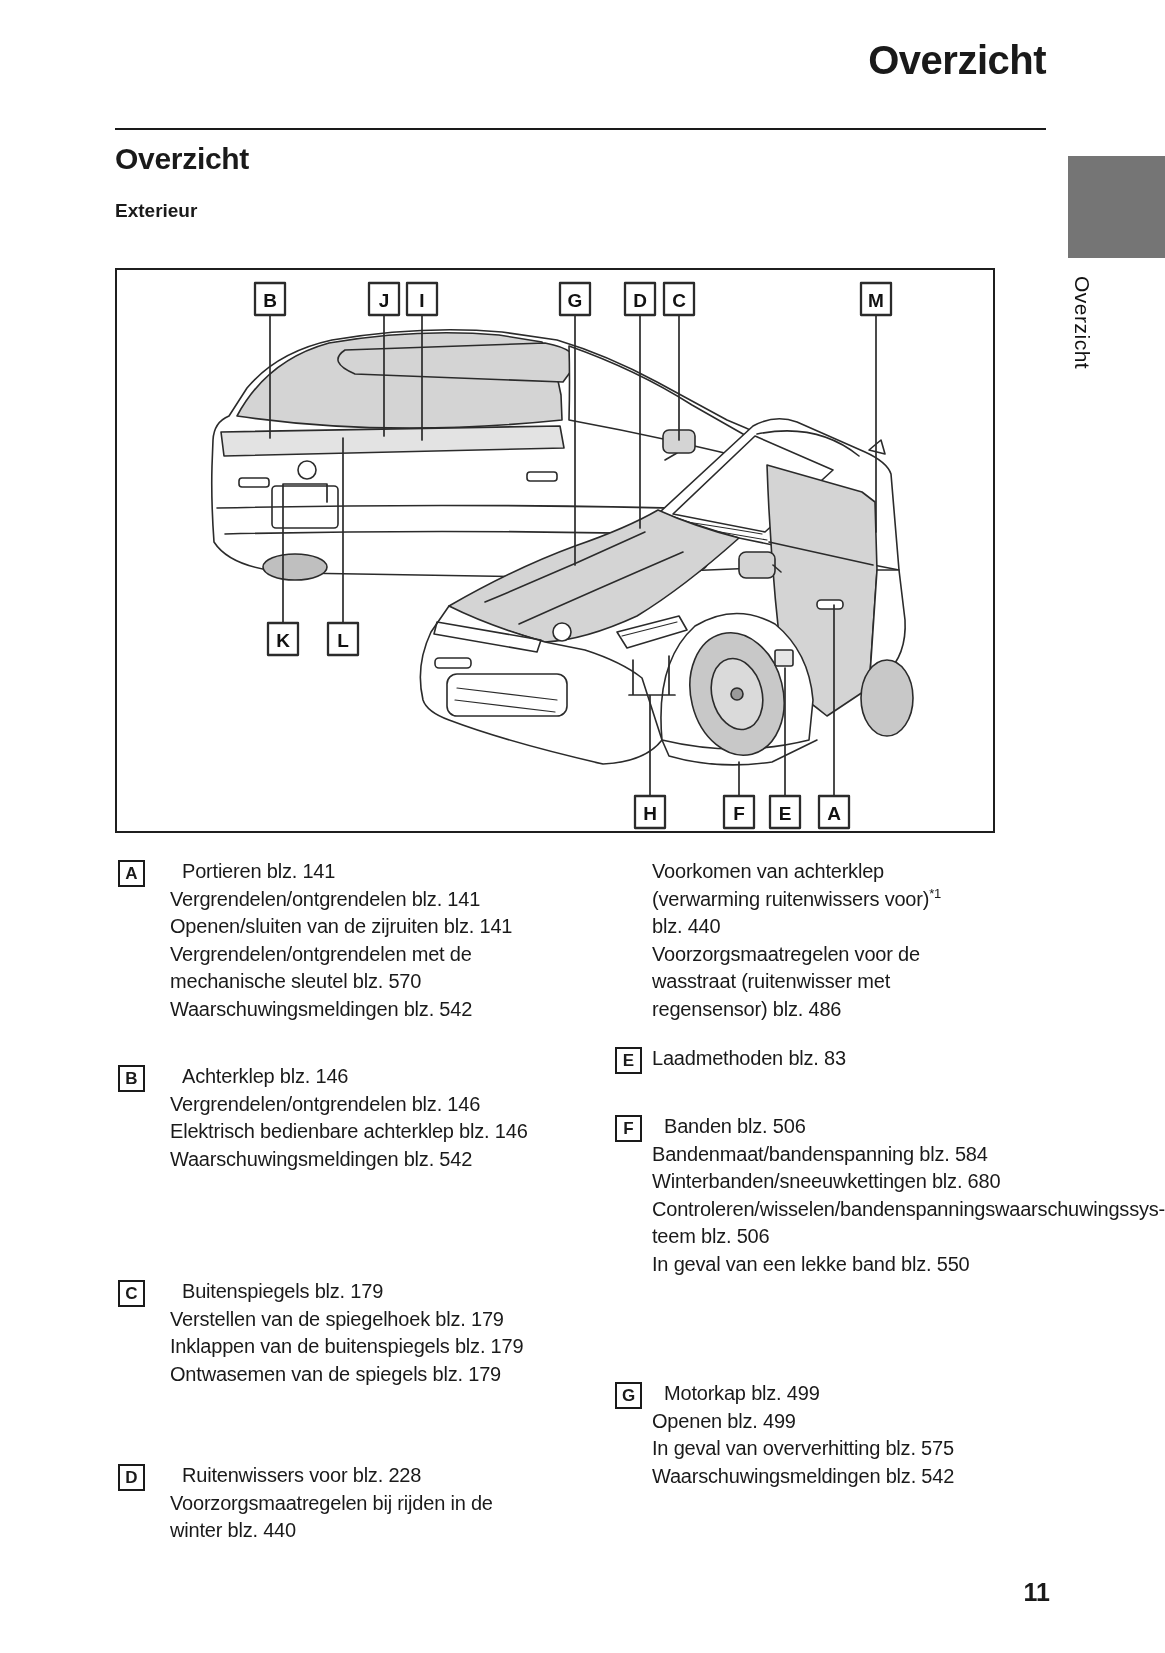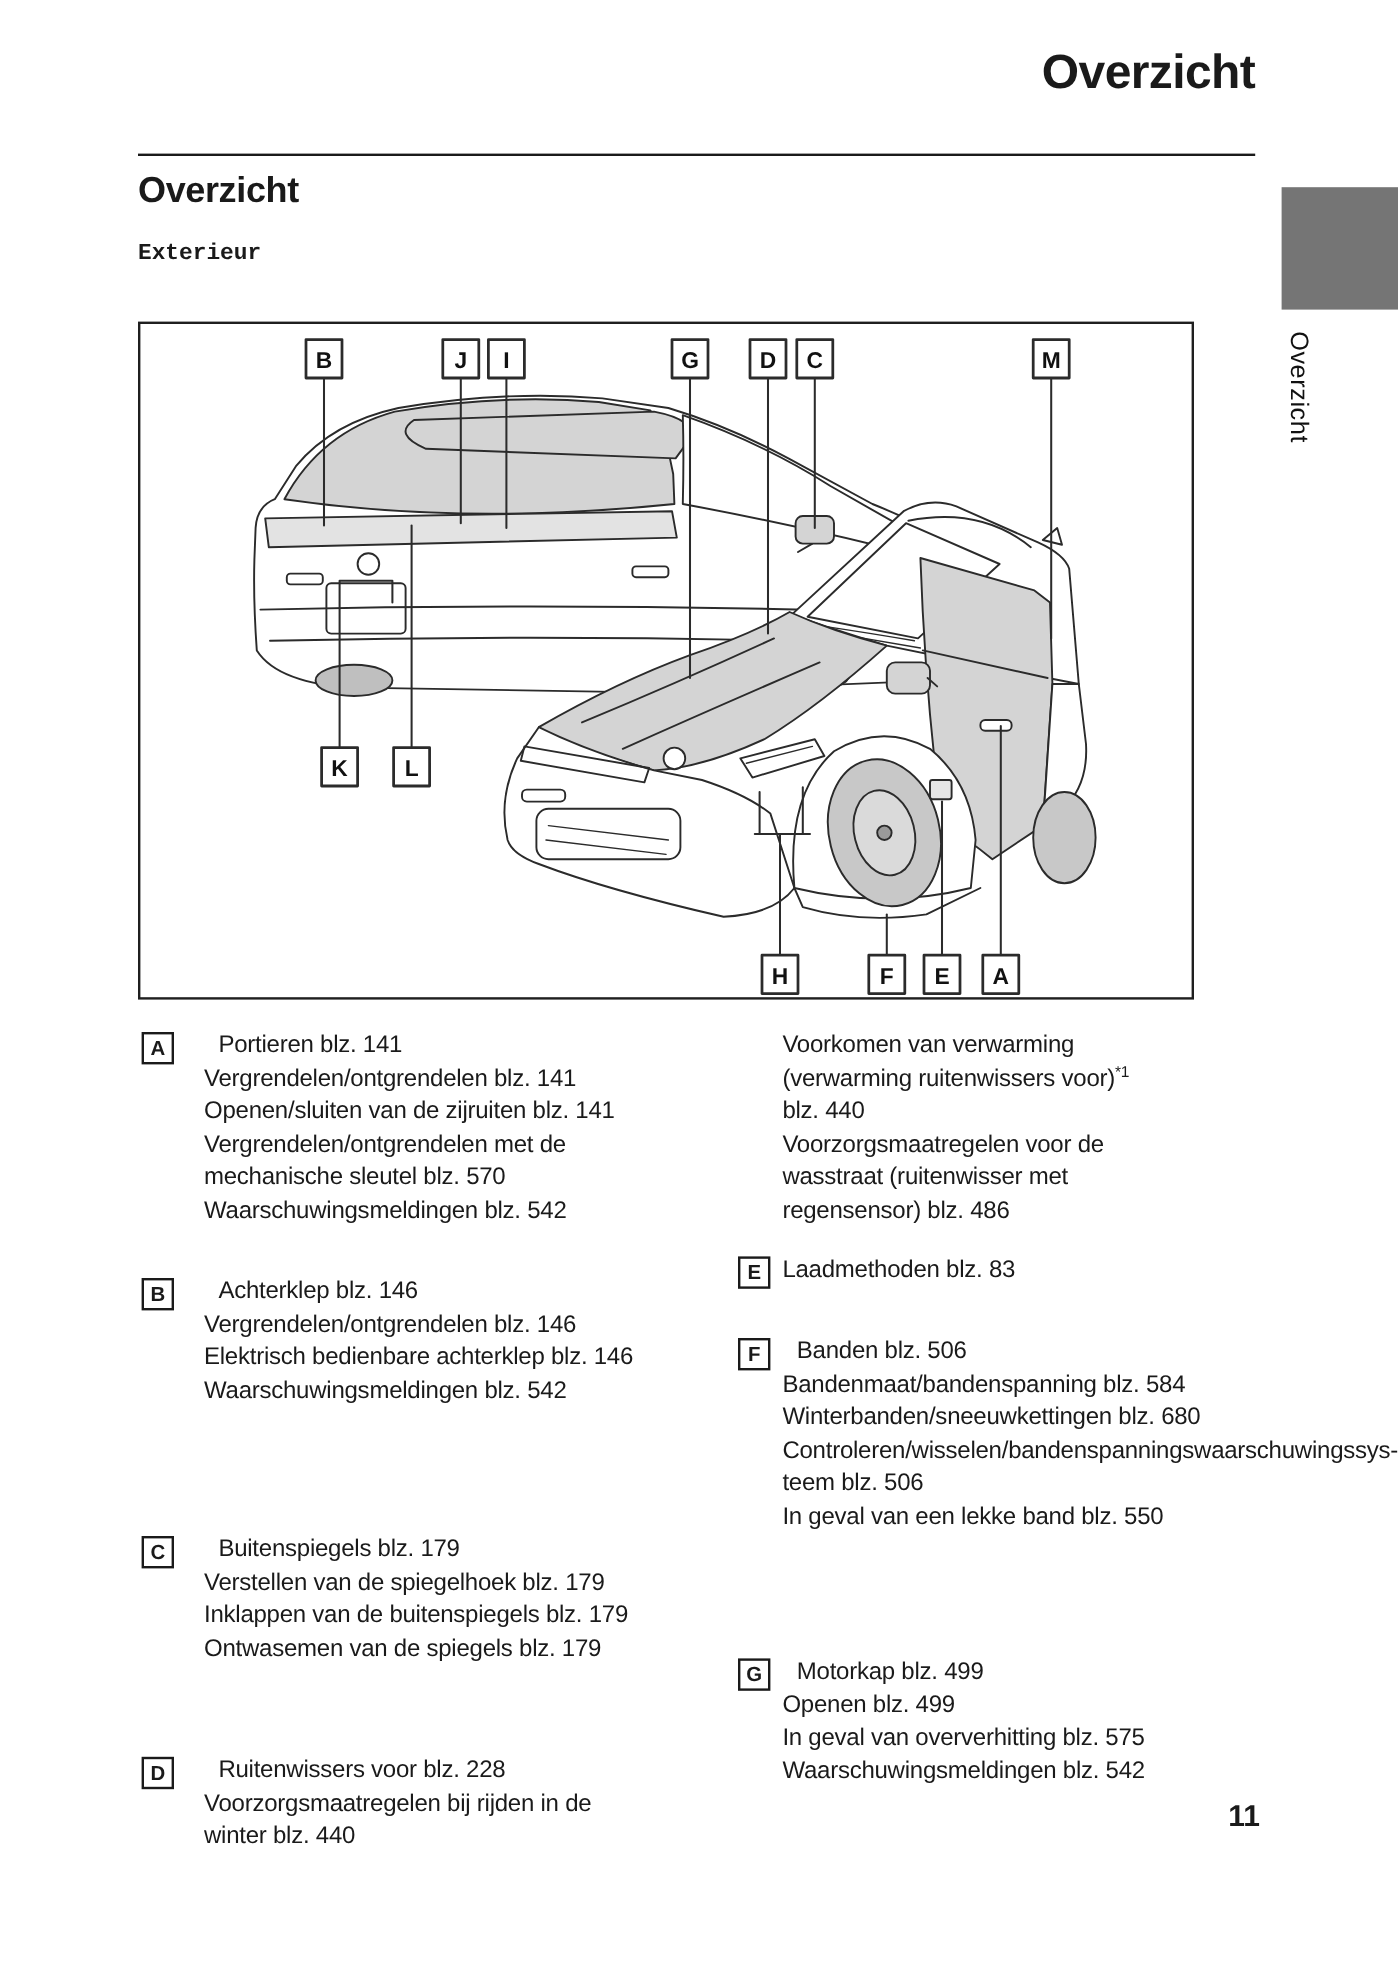--- a/index.html
+++ b/index.html
@@ -3,23 +3,23 @@
 <meta charset="utf-8">
 <style>
   html,body{margin:0;padding:0;background:#ffffff;}
   body{width:1165px;height:1653px;position:relative;font-family:"Liberation Sans","DejaVu Sans",sans-serif;color:#1a1a1a;}
   .abs{position:absolute;}
   .page-title{top:38px;left:0;width:1046px;text-align:right;font-size:40px;font-weight:bold;letter-spacing:-0.5px;}
   .rule{top:128px;left:115px;width:931px;height:2px;background:#1a1a1a;}
   .gray-tab{top:156px;left:1068px;width:97px;height:102px;background:#757575;}
   .side-label{top:276px;left:1070px;writing-mode:vertical-rl;font-size:21px;letter-spacing:0.5px;color:#111;}
   .sec-title{top:142px;left:115px;font-size:30px;font-weight:bold;letter-spacing:-0.3px;}
-  .sub-title{top:200px;left:115px;font-size:19px;font-weight:bold;font-family:Liberation Mono, monospace;}
+  .sub-title{top:200px;left:115px;font-size:19px;font-weight:bold;}
   .diagram{top:268px;left:115px;width:880px;height:565px;border:2px solid #1f1f1f;box-sizing:border-box;background:#fff;}
-  .footer-num{top:1500px;left:950px;width:100px;text-align:right;font-size:25px;font-weight:bold;}
+  .footer-num{top:1578px;left:950px;width:100px;text-align:right;font-size:25px;font-weight:bold;}
   .sec{position:absolute;}
   .marker{position:absolute;left:0;top:2px;width:27px;height:27px;box-sizing:border-box;border:2px solid #1a1a1a;
           font-weight:bold;font-size:17px;line-height:23px;text-align:center;background:#fff;}
   .sec-text{font-size:20px;line-height:27.5px;letter-spacing:-0.2px;color:#1a1a1a;}
   .left .sec-text{margin-left:52px;width:358px;}
   .right .sec-text{margin-left:37px;width:352px;}
   .li{white-space:normal;}
   .first{text-indent:12px;}
   sup.fn{font-size:13px;line-height:0;vertical-align:super;}
 </style>
@@ -175,21 +175,21 @@
 <div class="sec left" style="left:118px;top:1462px;">
   <span class="marker">D</span>
   <div class="sec-text">
     <div class="li first">Ruitenwissers voor blz. 228</div>
     <div class="li">Voorzorgsmaatregelen bij rijden in de winter blz. 440</div>
   </div>
 </div>
 
 <div class="sec right" style="left:615px;top:858px;">
   <div class="sec-text">
-    <div class="li">Voorkomen van verwarming</div>
+    <div class="li">Voorkomen van achterklep</div>
     <div class="li"><span>(verwarming ruitenwissers voor)</span><sup class="fn">*1</sup></div>
     <div class="li">blz. 440</div>
     <div class="li">Voorzorgsmaatregelen voor de wasstraat (ruitenwisser met regensensor) blz. 486</div>
   </div>
 </div>
 
 <div class="sec right" style="left:615px;top:1045px;">
   <span class="marker">E</span>
   <div class="sec-text">
     <div class="li">Laadmethoden blz. 83</div>

